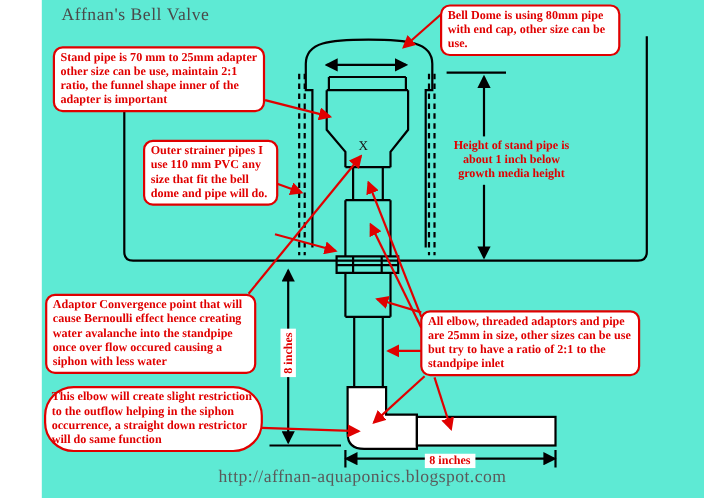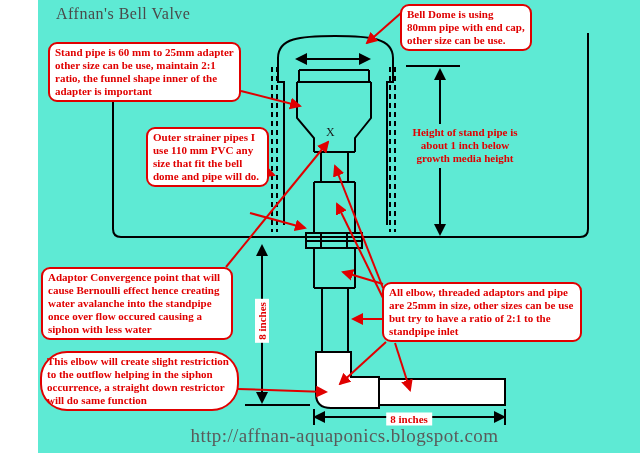--- a/index.html
+++ b/index.html
@@ -19,22 +19,22 @@
     position:absolute;color:#e00000;font-weight:bold;font-size:11px;line-height:13px;
   }
   .dim-label{
     position:absolute;color:#e00000;font-weight:bold;font-size:11px;line-height:11px;
     background:#ffffff;padding:1px 4px;white-space:nowrap;
   }
   #page-title{
     position:absolute;left:18px;top:5px;color:#4a4a4a;font-size:16px;letter-spacing:0.5px;
   }
   #footer-url{
-    position:absolute;left:94px;top:425px;width:425px;text-align:center;
-    color:#5a5a5a;font-size:19px;letter-spacing:0.4px;
+    position:absolute;left:79px;top:425px;width:425px;text-align:center;
+    color:#5a5a5a;font-size:16px;letter-spacing:0.4px;
   }
   #x-mark{
     position:absolute;left:288px;top:125px;color:#1a1a1a;font-size:12px;
   }
   #vdim-label{
     position:absolute;left:224px;top:321px;transform:translate(-50%,-50%) rotate(-90deg);
     color:#e00000;font-weight:bold;font-size:11px;background:#fff;padding:1px 3px;white-space:nowrap;
   }
   #hdim-label{
     position:absolute;left:371px;top:419px;transform:translate(-50%,-50%);
@@ -124,25 +124,25 @@
       <path d="M 345,298 L 299,204" marker-end="url(#ar)"></path>
       <path d="M 345,284 L 305,272" marker-end="url(#ar)"></path>
       <path d="M 345,319 L 315,319" marker-end="url(#ar)"></path>
       <path d="M 348,342 L 302,384" marker-end="url(#ar)"></path>
       <path d="M 357,343 L 372,390" marker-end="url(#ar)"></path>
     </g>
   </svg>
 
   <div id="page-title">Affnan's Bell Valve</div>
 
-  <div class="note" style="left:10px;top:42px;width:193px;">Stand pipe is 60 mm to 25mm adapter other size can be use, maintain 2:1 ratio, the funnel shape inner of the adapter is important</div>
+  <div class="note" style="left:10px;top:42px;width:193px;">Stand pipe is 70 mm to 25mm adapter other size can be use, maintain 2:1 ratio, the funnel shape inner of the adapter is important</div>
 
-  <div class="note" style="left:362px;top:4px;width:132px;">Bell Dome is using 80mm pipe with end cap, other size can be use.</div>
+  <div class="note" style="left:362px;top:4px;width:164px;">Bell Dome is using 80mm pipe with end cap, other size can be use.</div>
 
-  <div class="note" style="left:108px;top:127px;width:123px;">Outer strainer pipes I use 110 mm PVC any size that fit the bell dome and pipe will do.</div>
+  <div class="note" style="left:92px;top:127px;width:123px;">Outer strainer pipes I use 110 mm PVC any size that fit the bell dome and pipe will do.</div>
 
 
   <div class="note" style="left:3px;top:267px;width:192px;">Adaptor Convergence point that will cause Bernoulli effect hence creating water avalanche into the standpipe once over flow occured causing a siphon with less water</div>
 
   <div class="note" style="left:2px;top:351px;width:199px;border-radius:27px;">This elbow will create slight restriction to the outflow helping in the siphon occurrence, a straight down restrictor will do same function</div>
 
   <div class="note" style="left:344px;top:282px;width:200px;">All elbow, threaded adaptors and pipe are 25mm in size, other sizes can be use but try to have a ratio of 2:1 to the standpipe inlet</div>
 
   <div class="redtext" style="left:367px;top:126px;width:120px;text-align:center;">Height of stand pipe is about 1 inch below growth media height</div>
 

